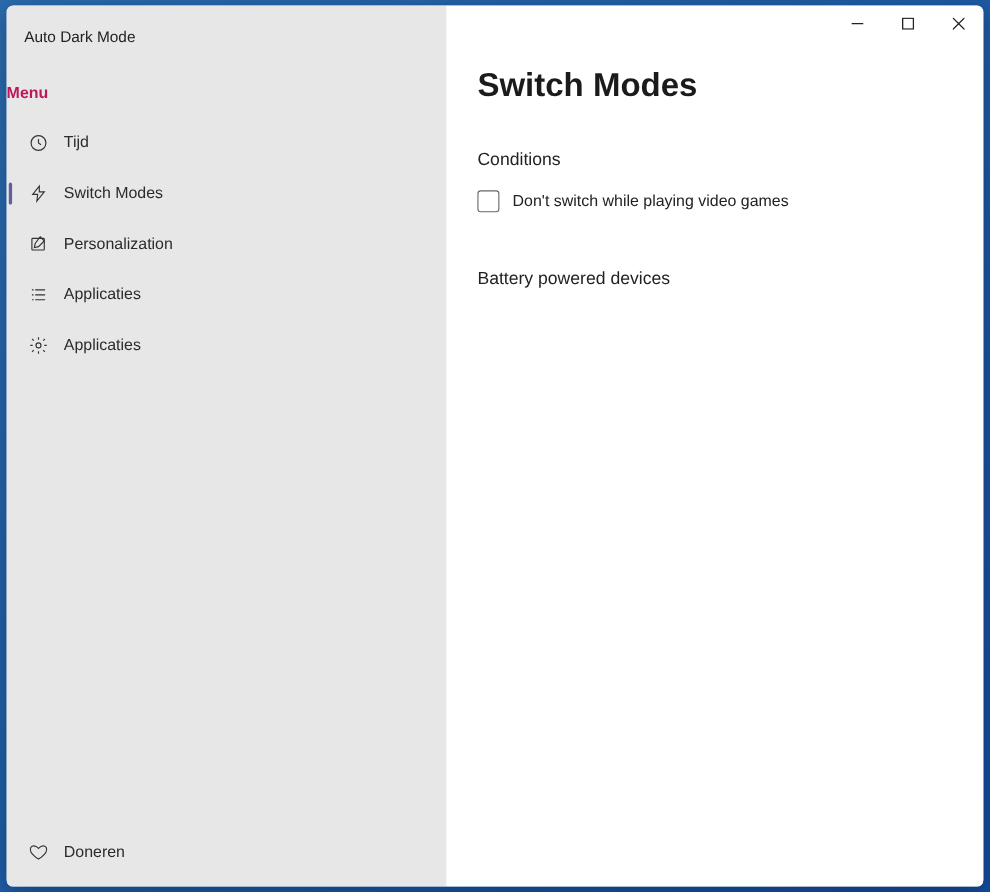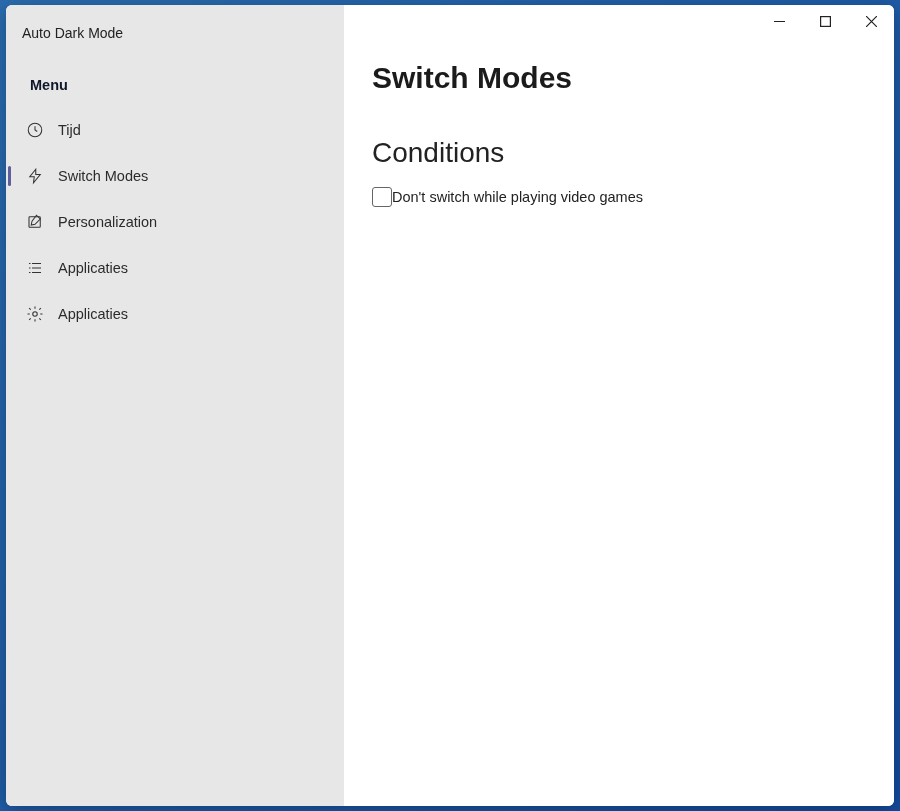--- a/index.html
+++ b/index.html
@@ -20,37 +20,37 @@
       left: 6px;
       right: 6px;
       bottom: 5px;
       background: #fff;
       display: flex;
       border-radius: 6px;
       overflow: hidden;
       box-shadow: 0 4px 20px rgba(0,0,0,0.3);
     }
     .sidebar {
-      width: 338px;
+      width: 400px;
       background: #e7e7e7;
       display: flex;
       flex-direction: column;
       padding-top: 16px;
     }
     .app-title {
       font-size: 14px;
       color: #222;
       padding: 4px 0 0 16px;
       font-weight: 400;
     }
     .menu-label {
       font-weight: 700;
-      padding: 36px 0 14px 24px;
+      padding: 36px 0 14px 0;
       font-size: 14.5px;
-      color: #0f172a;
+      color: #be185d;
     }
     .nav-list {
       list-style: none;
       display: flex;
       flex-direction: column;
       gap: 0;
     }
     .nav-item {
       display: flex;
       align-items: center;
@@ -125,28 +125,29 @@
       color: #1b1b1b;
       padding: 56px 0 0 28px;
     }
     .section {
       padding: 42px 28px 0 28px;
     }
     .section + .section {
       padding-top: 52px;
     }
     .section-title {
-      font-size: 28px;
+      font-size: 16px;
       font-weight: 400;
       color: #222;
       margin-bottom: 18px;
     }
     .check-row {
       display: flex;
       align-items: center;
+      gap: 12px;
     }
     .checkbox {
       width: 20px;
       height: 20px;
       border: 1.5px solid #666;
       border-radius: 3px;
       background: #fff;
       flex-shrink: 0;
       cursor: pointer;
     }
@@ -204,20 +205,28 @@
           <svg viewBox="0 0 24 24">
               <circle cx="12" cy="12" r="3"></circle>
               <path d="M12 2v3M12 19v3M4.2 4.2l2.1 2.1M17.7 17.7l2.1 2.1M2 12h3M19 12h3M4.2 19.8l2.1-2.1M17.7 6.3l2.1-2.1"></path>
             </svg>
         </span>
         <span>Applicaties</span>
       </li>
     </ul>
 
     <ul class="nav-list footer-nav">
+      <li class="nav-item">
+        <span class="icon">
+          <svg viewBox="0 0 24 24">
+              <path d="M12 20s-7-4.5-9.3-9C1 7 3 4 6.5 4 9 4 11 6 12 7c1-1 3-3 5.5-3C21 4 23 7 21.3 11 19 15.5 12 20 12 20z"></path>
+            </svg>
+        </span>
+        <span>Doneren</span>
+      </li>
     </ul>
   </aside>
 
   <main class="content">
     <div class="titlebar-controls">
       <div class="title-btn">
         <svg viewBox="0 0 11 11">
             <path d="M0 5.5h11"></path>
           </svg>
       </div>
@@ -237,15 +246,16 @@
 
     <div class="section">
       <h2 class="section-title">Conditions</h2>
       <div class="check-row">
         <div class="checkbox"></div>
         <span class="check-label">Don't switch while playing video games</span>
       </div>
     </div>
 
     <div class="section">
+      <h2 class="section-title">Battery powered devices</h2>
     </div>
   </main>
 </div>
 
 </body></html>

